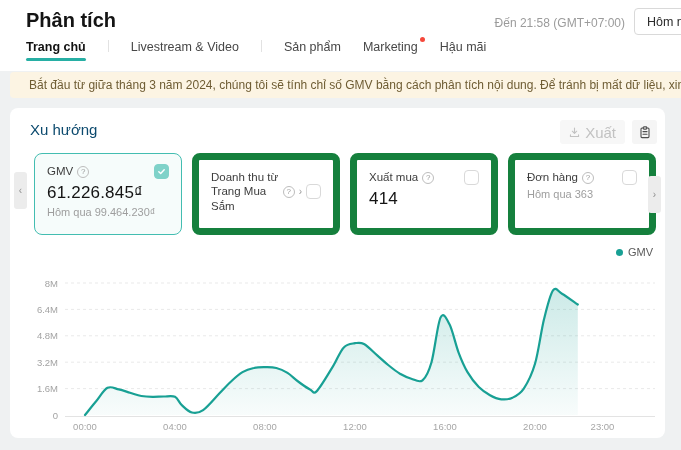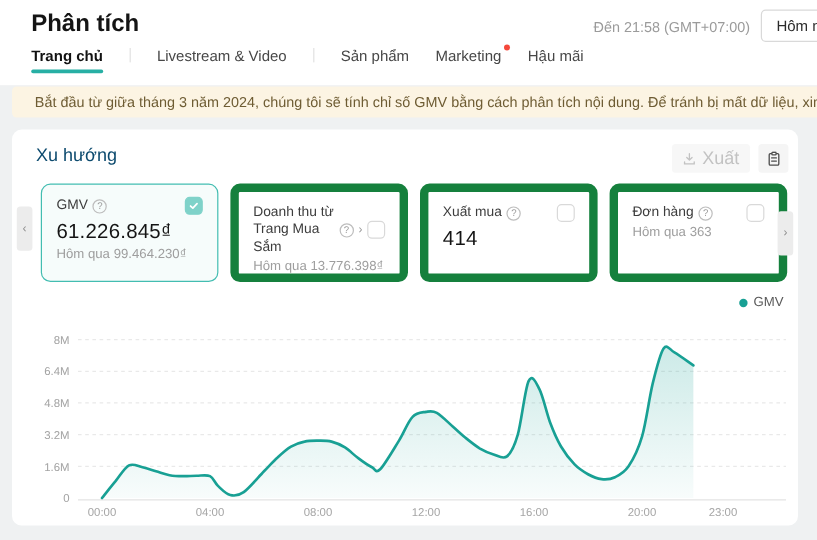--- a/index.html
+++ b/index.html
@@ -146,21 +146,20 @@
         <div class="m-yest">Hôm qua 99.464.230₫</div>
       </div>
 
       <div class="m-card">
         <div class="m-title-row">
           <span class="m-label" style="flex:1">Doanh thu từ Trang Mua Sắm</span>
           <span class="help-ic">?</span>
           <span class="chev">›</span>
           <span class="m-check"></span>
         </div>
-        <div class="m-yest">Hôm qua 13.776.398₫</div>
       </div>
 
       <div class="m-card">
         <div class="m-title-row">
           <span class="m-label">Xuất mua</span>
           <span class="help-ic">?</span>
           <span class="m-check"></span>
         </div>
         <div class="m-value">414</div>
       </div>

